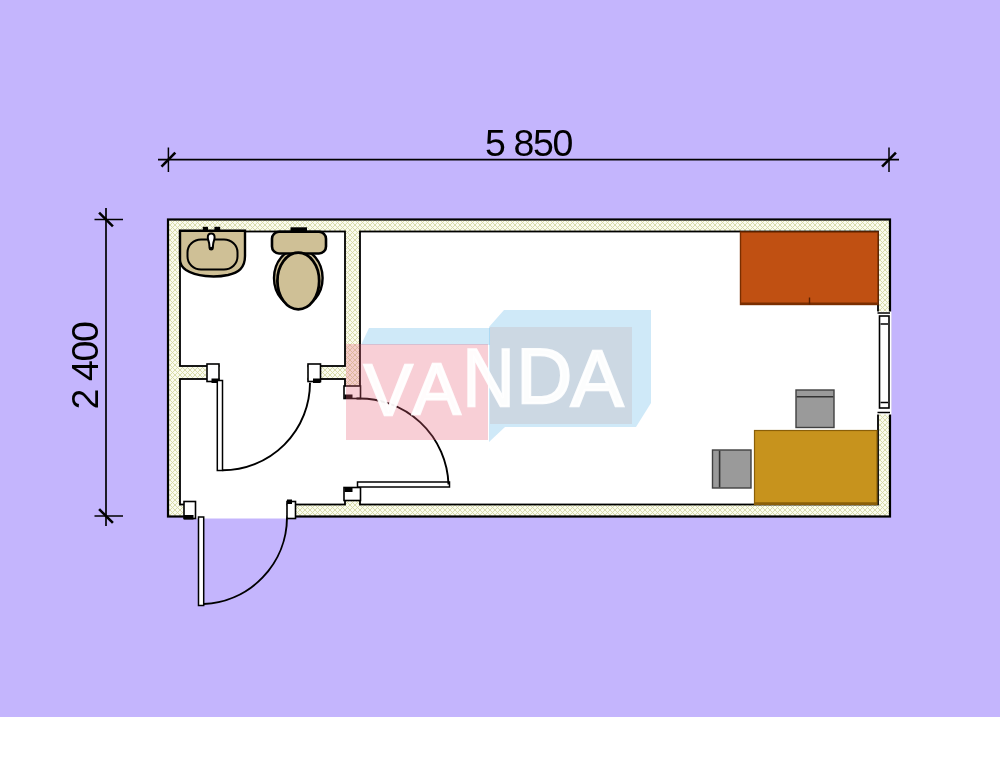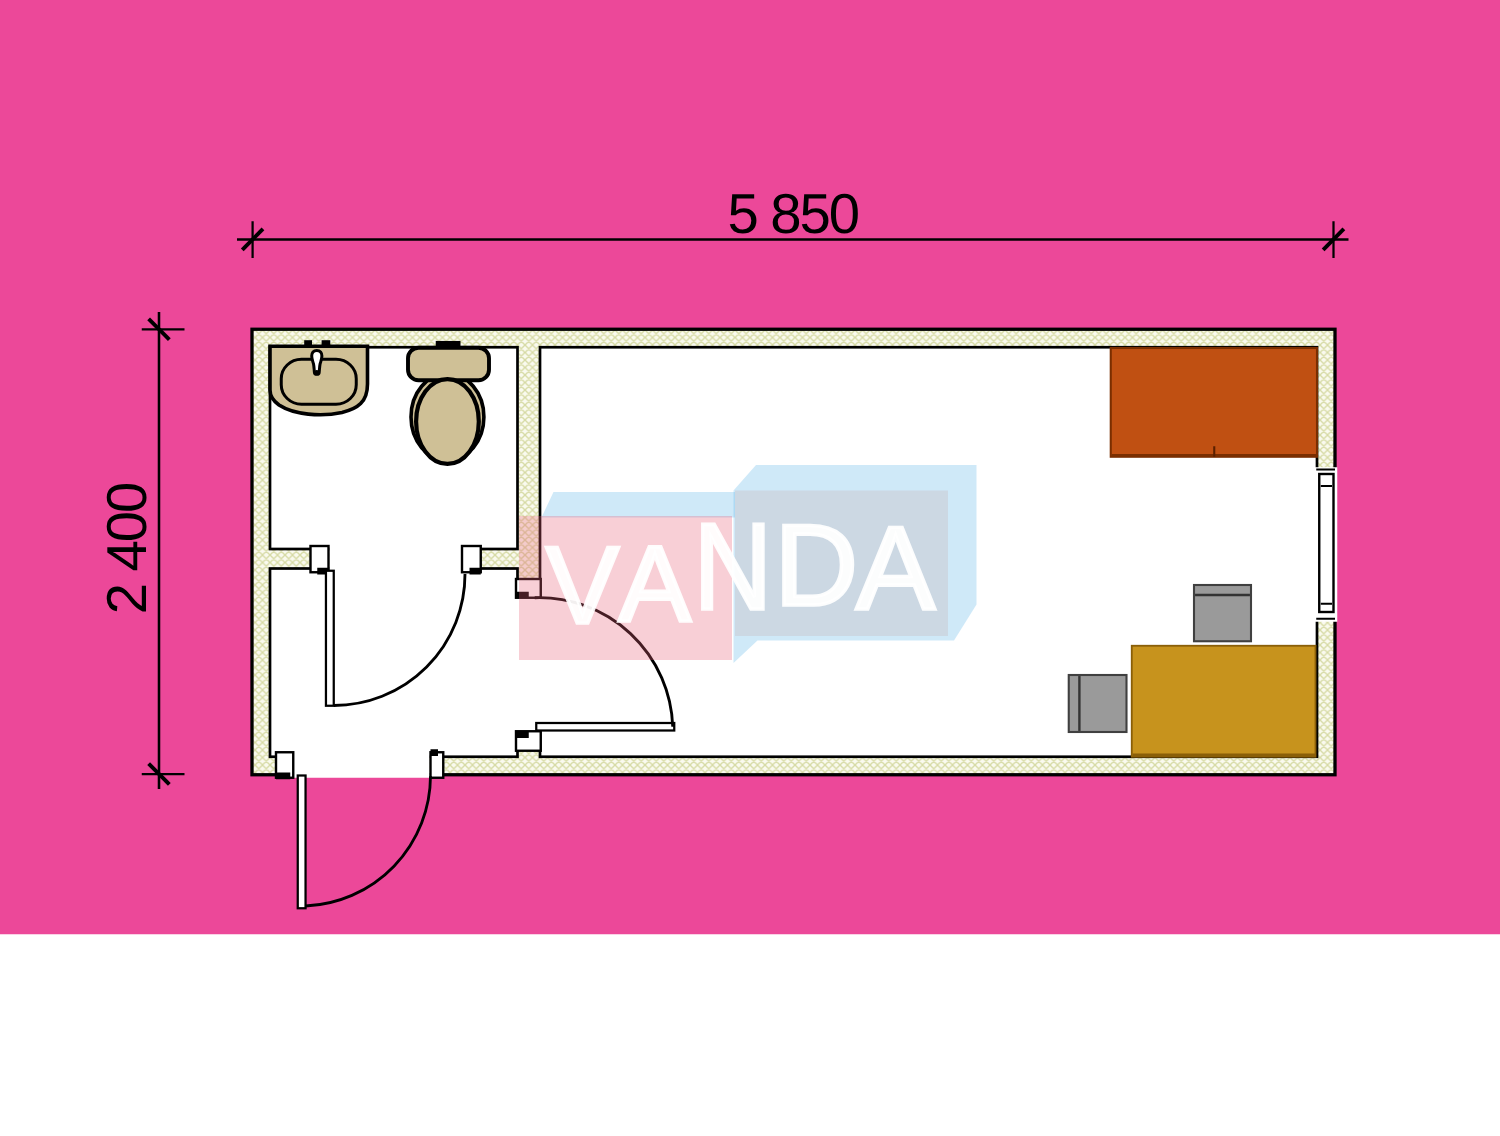--- a/index.html
+++ b/index.html
@@ -1,16 +1,16 @@
 <!DOCTYPE html>
 <html><head>
 <meta charset="utf-8">
 <style>
   html,body{margin:0;padding:0;background:#fff;}
-  .page{position:relative;width:1000px;height:623px;background:#ec4899;font-family:"Liberation Sans",sans-serif;}
+  .page{position:relative;width:1000px;height:717px;background:#c4b5fd;font-family:"Liberation Sans",sans-serif;}
   svg{position:absolute;left:0;top:0;}
 </style>
 </head>
 <body>
 <div class="page">
 <svg width="1000" height="757" viewBox="0 0 1000 757">
 <defs>
 <pattern id="hatch" width="5" height="5" patternUnits="userSpaceOnUse">
 <rect width="5" height="5" fill="#fafaef"></rect>
 <path d="M0,0 L5,5 M-0.5,4.5 L0.5,5.5 M4.5,-0.5 L5.5,0.5 M0,5 L5,0 M-0.5,0.5 L0.5,-0.5 M4.5,5.5 L5.5,4.5" stroke="#d6daa4" stroke-width="0.9" fill="none"></path>

